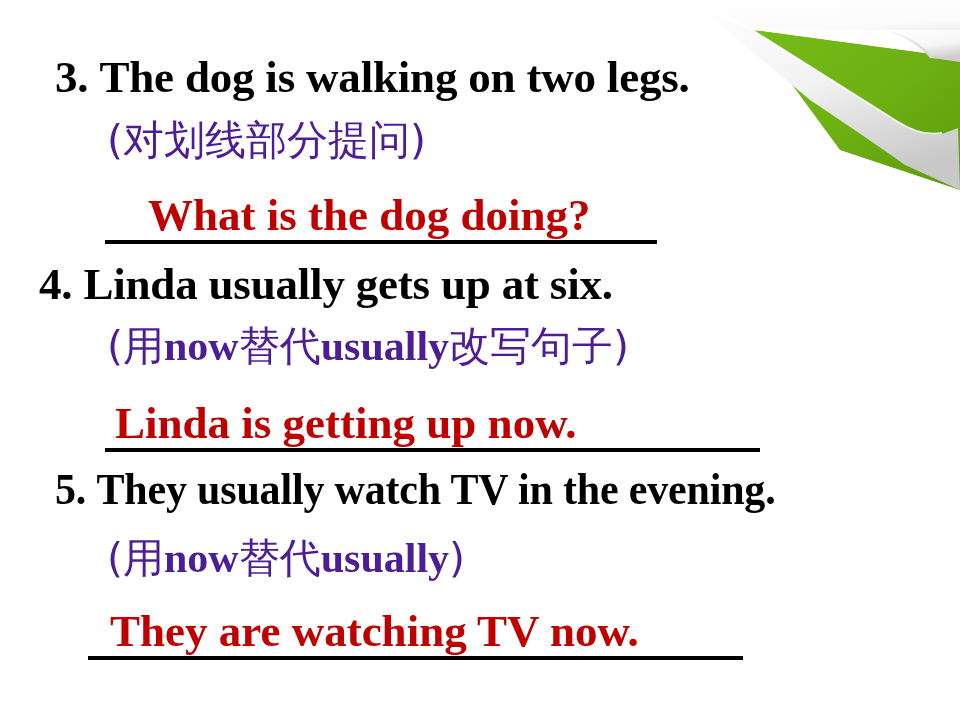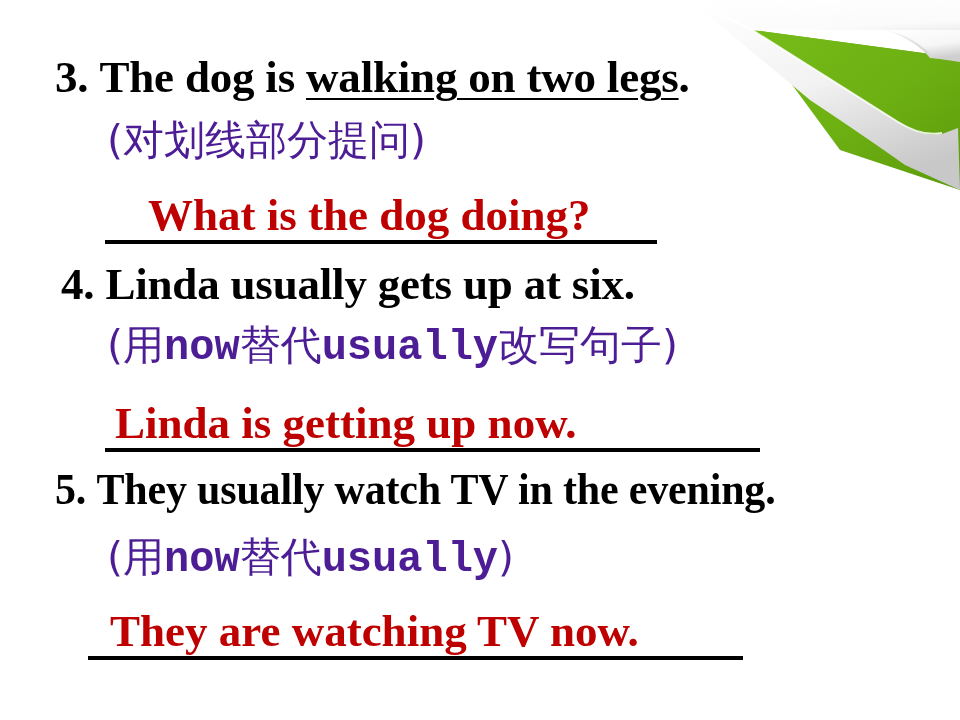--- a/index.html
+++ b/index.html
@@ -59,35 +59,34 @@
     font-size: 45px;
     color: #000000;
     letter-spacing: -0.2px;
   }
   .stem-narrow {
     font-size: 44px;
     transform: scaleX(0.955);
     transform-origin: left center;
   }
   .stem .uline {
-    text-decoration: underline;
     text-decoration-thickness: 2px;
     text-underline-offset: 6px;
     margin-top: 44px;
   }
 
   
   .cn {
     font-family: "DejaVu Sans", "Liberation Sans", sans-serif;
     font-size: 41px;
     color: #4c1d95;
     font-weight: normal;
   }
   .cn b {
-    font-family: Liberation Mono, monospace;
+    font-family: Liberation Serif, serif;
     font-weight: bold;
     font-size: 42px;
   }
 
   
   .answer-row {
     position: absolute;
     height: 52px;
   }
   .answer {
@@ -161,21 +160,21 @@
     <div class="line cn" style="left:107px; top:120px;">(对划线部分提问)</div>
 
     <div class="answer-row" style="left:105px; top:192px; width:552px;text-align:center;">
       <div class="answer" style="left:43px;">What is the dog doing?</div>
       <div class="answer-rule" style="width:552px;"></div>
     </div>
   </div>
 
   <div class="qblock">
 
-    <div class="line stem" style="left:61px; top:262px;">
+    <div class="line stem" style="left:39px; top:262px;">
       <span>4.</span><span>&nbsp;</span><span>Linda usually gets up at six.</span>
     </div>
 
     <div class="line cn" style="left:107px; top:325px;"><span>(用</span><b>now</b><span>替代</span><b>usually</b><span>改写句子)</span></div>
 
     <div class="answer-row" style="left:105px; top:400px; width:655px;">
       <div class="answer" style="left:10px;margin-top:40px;">Linda is getting up now.</div>
       <div class="answer-rule" style="width:655px;"></div>
     </div>
   </div>

